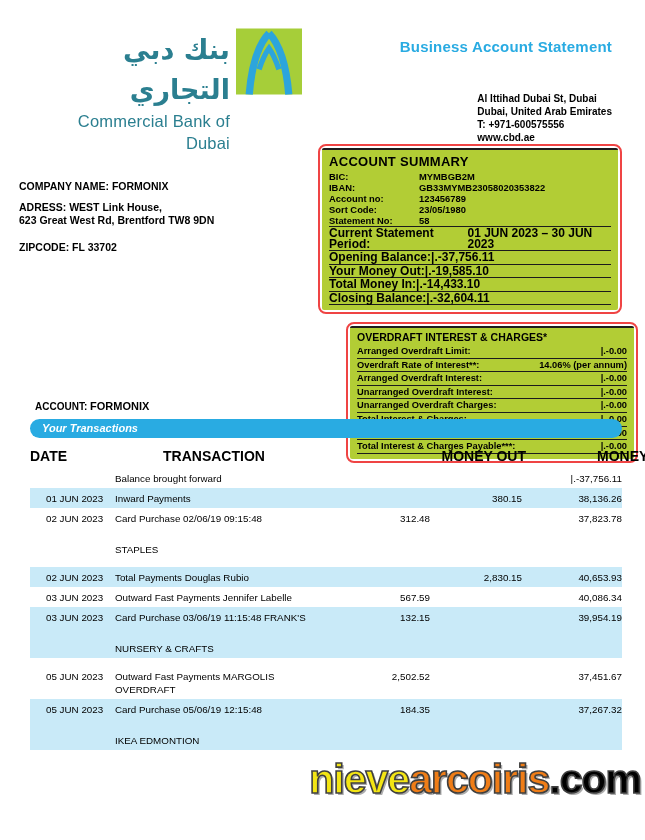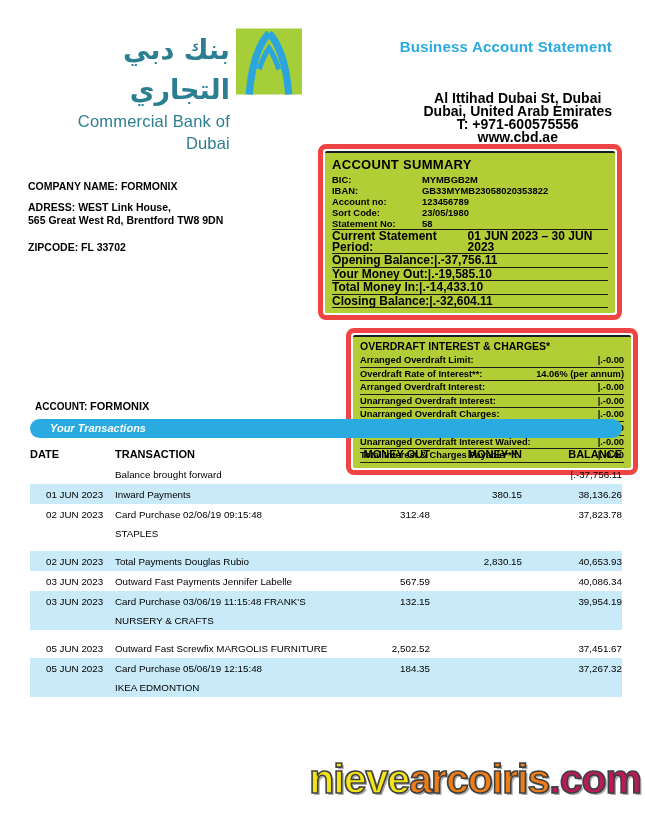--- a/index.html
+++ b/index.html
@@ -16,63 +16,63 @@
     display:block; font-family:"DejaVu Sans", sans-serif;
     font-size:27px; font-weight:bold; color:#2b7f90; line-height:40px; direction:rtl;
   }
   .logo-english { display:block; font-size:16.5px; color:#2b7f90; line-height:22px; letter-spacing:.2px; }
   .logo-mark { width:66px; height:67px; margin-left:6px; }
   
   .doc-title {
     position:absolute; right:33px; top:38px;
     font-size:15px; font-weight:bold; color:#29abe2; letter-spacing:.2px;
   }
-  .bank-address { position:absolute; right:33px; top:92px; text-align:center; font-size:14px; font-weight:bold; line-height:13px; }
-  
-  .company { position:absolute; left:28px; top:180px; font-size:10.5px; font-weight:bold; line-height:13px; }
+  .bank-address { position:absolute; right:33px; top:92px; text-align:left; font-size:10px; font-weight:bold; line-height:13px; }
+  
+  .company { position:absolute; left:19px; top:180px; font-size:10.5px; font-weight:bold; line-height:13px; }
   .company .gap8 { height:8px; } .company .gap14 { height:14px; }
   
   .right-col { position:absolute; left:318px; top:144px; width:304px; }
-  .gbox { border:5px solid #ef4444; border-radius:8px; background:#fff; padding:2px; }
+  .gbox { border:2px solid #ef4444; border-radius:8px; background:#fff; padding:2px; }
   .gbox-inner { background:#b2cd35; border-top:2px solid #1c1c1c; border-radius:2px; padding:3px 7px 5px 7px; }
   .gbox-title { font-size:13px; font-weight:bold; letter-spacing:.3px; padding:1px 0 2px 0; }
   .srow { display:flex; font-size:9.4px; font-weight:bold; line-height:11px; }
   .slabel { width:90px; flex:none; }
   .plrow { display:flex; justify-content:flex-start; font-size:12px; font-weight:bold; line-height:10.5px; padding:1px 0; border-top:1.6px solid #1c1c1c; }
   .plrow.last { border-bottom:1.6px solid #1c1c1c; }
   .od-box { margin-top:8px; margin-left:28px; width:292px; }
   .odrow { display:flex; justify-content:space-between; font-size:9.3px; font-weight:bold; line-height:10.6px; padding:1px 0; }
   .odrow + .odrow { border-top:1.5px solid #1c1c1c; }
   .odrow.last { border-bottom:1.5px solid #1c1c1c; }
   .od-title { font-size:10.5px; font-weight:bold; padding:0 0 2px 0; }
   
   .tx { position:absolute; left:30px; top:400px; width:592px; }
   .account-line { font-size:10px; font-weight:bold; margin-left:5px; }
   .account-line .acct-name { font-size:11px; }
   .tx-bar {
     margin-top:7px; height:19px; line-height:19px; background:#29abe2; border-radius:10px;
-    color:#fff; font-size:11px; font-weight:bold; font-style:italic; padding-left:20px;
+    color:#fff; font-size:11px; font-weight:bold; font-style:italic; padding-left:12px;
   }
   .tx-grid { display:grid; grid-template-columns:85px 220px 95px 92px 100px; }
-  .tx-head { padding:10px 0 4px 0; font-size:11px; font-weight:bold; }
+  .tx-head { padding:10px 0 4px 0; font-size:14px; font-weight:bold;gap:48px; }
   .tx-head .num, .tx-row .num { text-align:right; }
   .tx-row { font-size:9.8px; line-height:13px; padding:4px 0 3px 0; min-height:18px; }
   .tx-row.hl { background:#c9eaf8; }
   .tx-row.gap { margin-top:8px; }
   .tx-row .c-date { padding-left:16px; }
-  .desc2 { margin-top:6px; }
+  .desc2 { margin-top:18px; }
   
   .watermark {
     position:absolute; right:4px; top:756px; font-size:41px; font-weight:800; letter-spacing:-1px;
     -webkit-text-stroke:1.6px #3f3f3f; text-shadow:2px 2px 0 rgba(70,70,70,.45);
     white-space:nowrap;
   }
   .wm-yellow { color:#f3e514; }
   .wm-orange { color:#ef7d17; }
-  .wm-purple { color:#be185d; }
+  .wm-purple { color:#000000; }
 </style>
 </head>
 <body>
 
 <div class="page">
 
   <div class="logo-wrap">
     <div class="logo-text">
       <span class="logo-arabic">بنك دبي التجاري</span>
       <span class="logo-english">Commercial Bank of Dubai</span>
@@ -90,21 +90,21 @@
     <div>Al Ittihad Dubai St, Dubai</div>
     <div>Dubai, United Arab Emirates</div>
     <div>T: +971-600575556</div>
     <div>www.cbd.ae</div>
   </div>
 
   <div class="company">
     <div>COMPANY NAME: FORMONIX</div>
     <div class="gap8"></div>
     <div>ADRESS: WEST Link House,</div>
-    <div>565 Great West Rd, Brentford TW8 9DN</div>
+    <div>623 Great West Rd, Brentford TW8 9DN</div>
     <div class="gap14"></div>
     <div>ZIPCODE: FL 33702</div>
   </div>
 
   <div class="right-col">
 
     <div class="gbox">
       <div class="gbox-inner">
         <div class="gbox-title">ACCOUNT SUMMARY</div>
         <div class="srow">
@@ -252,21 +252,21 @@
         <div>Card Purchase 03/06/19 11:15:48 FRANK'S</div>
         <div class="desc2">NURSERY &amp; CRAFTS</div>
       </div>
       <div class="num">132.15</div>
       <div class="num"></div>
       <div class="num">39,954.19</div>
     </div>
 
     <div class="tx-grid tx-row gap">
       <div class="c-date">05 JUN 2023</div>
-      <div class="c-desc">Outward Fast Screwfix MARGOLIS FURNITURE</div>
+      <div class="c-desc">Outward Fast Payments MARGOLIS OVERDRAFT</div>
       <div class="num">2,502.52</div>
       <div class="num"></div>
       <div class="num">37,451.67</div>
     </div>
 
     <div class="tx-grid tx-row hl">
       <div class="c-date">05 JUN 2023</div>
       <div class="c-desc">
         <div>Card Purchase 05/06/19 12:15:48</div>
         <div class="desc2">IKEA EDMONTION</div>

